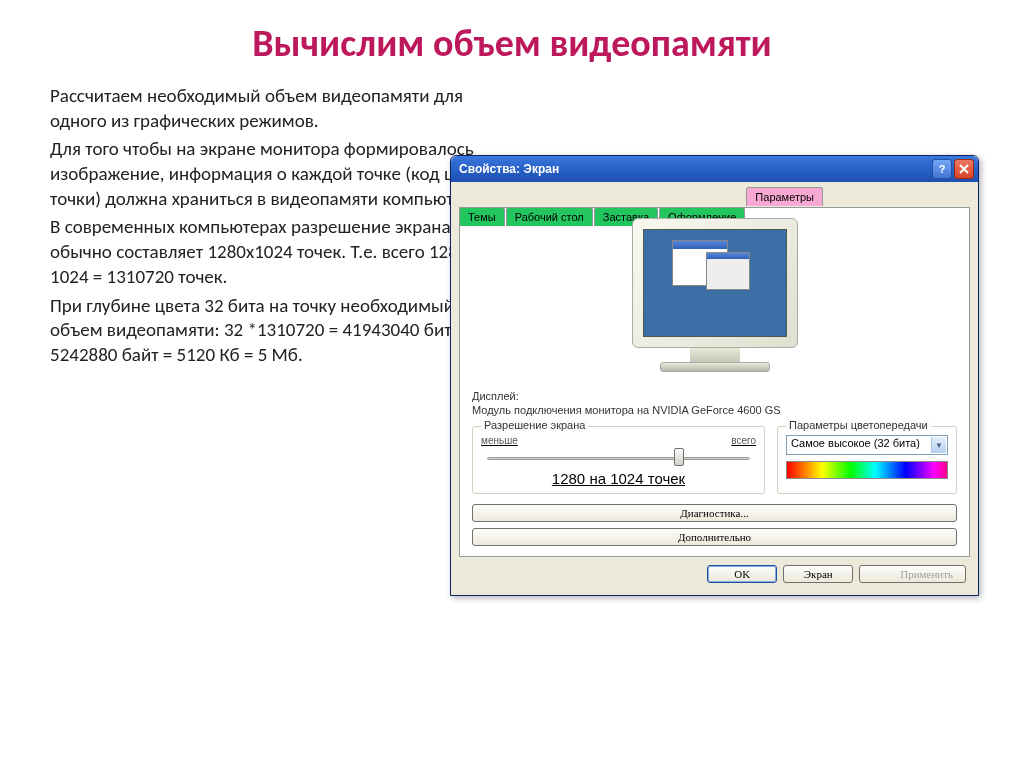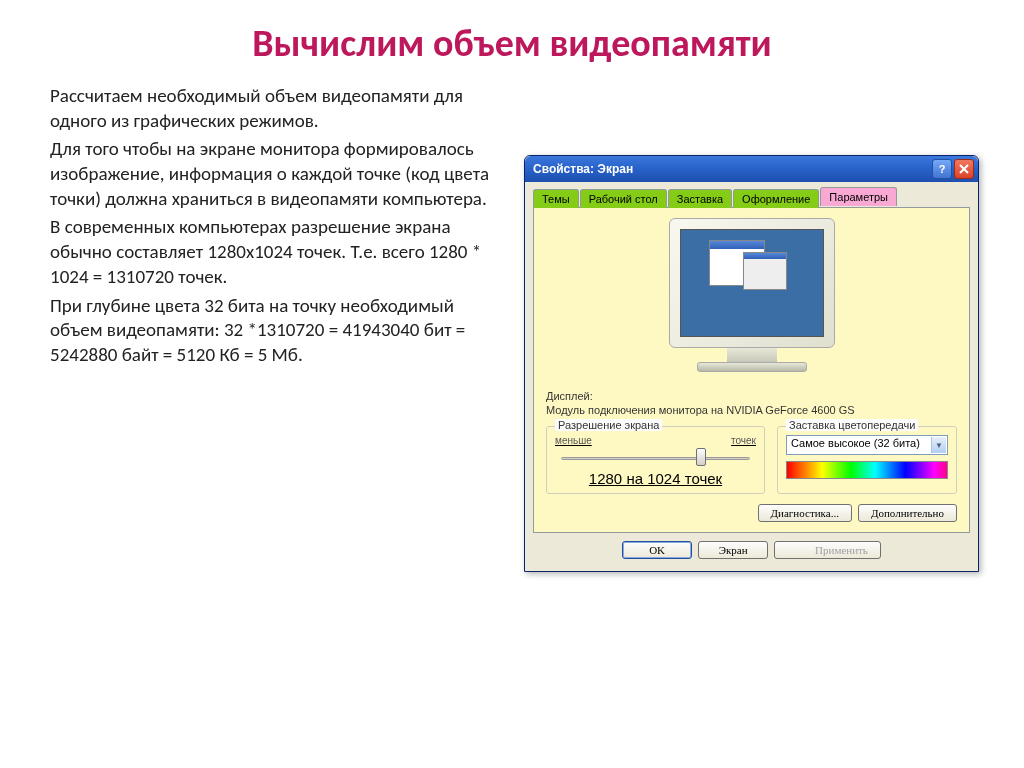--- a/index.html
+++ b/index.html
@@ -3,33 +3,33 @@
 <meta charset="utf-8">
 <style>
 * { margin: 0; padding: 0; box-sizing: border-box; }
 body { width: 1024px; height: 768px; background: #fff; font-family: Calibri, Arial, sans-serif; overflow: hidden; position: relative; }
 .slide { padding: 20px 50px; }
 .title { font-size: 38px; text-align: center; margin-bottom: 18px; color: #be185d; }
 .content { display: flex; gap: 20px; }
 .left { width: 440px; font-size: 19px; line-height: 1.3; color: #222; }
 .left p { margin-bottom: 4px; }
 
-.dialog { width: 455px; background: #ece9d8; border: 1px solid #0a246a; border-radius: 6px 6px 0 0; box-shadow: 2px 2px 6px rgba(0,0,0,0.3); position: absolute; right: 45px; top: 155px; font-family: Tahoma, sans-serif; font-size: 11px; }
+.dialog { width: 529px; background: #ece9d8; border: 1px solid #0a246a; border-radius: 6px 6px 0 0; box-shadow: 2px 2px 6px rgba(0,0,0,0.3); position: absolute; right: 45px; top: 155px; font-family: Tahoma, sans-serif; font-size: 11px; }
 .titlebar { background: linear-gradient(to bottom, #3b77dd 0%, #2862c8 50%, #1d4fb0 100%); height: 26px; border-radius: 6px 6px 0 0; display: flex; align-items: center; padding: 0 4px 0 8px; color: #fff; font-weight: bold; font-size: 12px; }
 .titlebar-text { flex: 1; }
 .titlebar-btns { display: flex; gap: 2px; }
 .titlebar-btn { width: 20px; height: 20px; border-radius: 3px; display: flex; align-items: center; justify-content: center; font-size: 11px; font-weight: bold; }
 .help-btn { background: linear-gradient(to bottom, #76a8f8, #4074d0); border: 1px solid #2050a0; color: #fff; }
 .close-btn { background: linear-gradient(to bottom, #f07860, #d8432a); border: 1px solid #a02810; color: #fff; }
 
 .tabs { display: flex; padding: 6px 8px 0 8px; background: #ece9d8; }
-.tab { padding: 3px 8px; background: #84cc16; border: 1px solid #919b9c; border-bottom: none; border-radius: 3px 3px 0 0; margin-right: 1px; font-size: 11px; cursor: pointer; position: relative; top: 1px; }
+.tab { padding: 3px 8px; background: #22c55e; border: 1px solid #919b9c; border-bottom: none; border-radius: 3px 3px 0 0; margin-right: 1px; font-size: 11px; cursor: pointer; position: relative; top: 19px; }
 .tab.active { background: #f9a8d4; z-index: 2; top: -1px; }
 
-.panel { background: #fef9c3; margin: 0 8px 8px 8px; border: 1px solid #919b9c; padding: 10px 12px; }
+.panel { background: #ffffff; margin: 0 8px 8px 8px; border: 1px solid #919b9c; padding: 10px 12px; }
 
 .monitor-preview { display: flex; justify-content: center; margin-bottom: 12px; }
 .monitor { width: 190px; height: 160px; position: relative; }
 .monitor-frame { width: 166px; height: 130px; background: linear-gradient(135deg, #f8f8f0, #e0e0d0); border: 1px solid #aaa; border-radius: 6px; padding: 10px; position: relative; margin: 0 auto; }
 .monitor-screen { width: 100%; height: 100%; background: #3a6ea5; border: 1px solid #555; position: relative; overflow: hidden; }
 .mini-window { position: absolute; background: #fff; border: 1px solid #888; }
 .mini1 { top: 10px; left: 28px; width: 56px; height: 46px; }
 .mini1-top { height: 8px; background: linear-gradient(to bottom,#5688d8,#3060b8); }
 .mini2 { top: 22px; left: 62px; width: 44px; height: 38px; background: #eee; }
 .mini2-top { height: 6px; background: linear-gradient(to bottom,#5688d8,#3060b8); }
@@ -52,26 +52,26 @@
 .res-value { text-align: center; font-size: 15px; margin-top: 2px; }
 
 .combo { width: 100%; background: #fff; border: 1px solid #7f9db9; padding: 2px 18px 6px 4px; font-size: 11px; position: relative; height: 20px; display: flex; align-items: center; }
 .combo-arrow { position: absolute; right: 1px; top: 1px; bottom: 1px; width: 15px; background: linear-gradient(to bottom, #e7f0fb, #b3cef0); border-left: 1px solid #abc1de; display: flex; align-items: center; justify-content: center; font-size: 8px; color: #4d6185; }
 
 .rainbow { height: 18px; margin-top: 6px; background: linear-gradient(to right, 
   #ff0000 0%, #ff8800 12%, #ffff00 22%, #88ff00 30%, #00ff00 40%, #00ff88 48%, 
   #00ffff 55%, #0088ff 64%, #0000ff 74%, #8800ff 84%, #ff00ff 92%, #ff0088 100%); 
   border: 1px solid #888; }
 
-.btn-row { display: flex; justify-content: flex-end; gap: 6px; margin-top: 4px; }
+.btn-row { display: flex; justify-content: flex-end; gap: 6px; margin-top: 4px; flex-direction: column; }
 .xp-btn { background: linear-gradient(to bottom, #fdfdfd 0%, #ece9d8 100%); border: 1px solid #707070; border-radius: 3px; padding: 2px 12px; font-size: 11px; min-width: 70px; font-family: Tahoma; cursor: pointer; }
 .xp-btn.default { border: 1px solid #2050a0; box-shadow: inset 0 0 0 1px #88aadd; }
 .xp-btn:disabled { color: #a0a0a0; padding-left: 40px; }
 
-.bottom-btns { display: flex; justify-content: center; gap: 6px; padding: 0 12px 12px 12px; }
+.bottom-btns { display: flex; justify-content: flex-end; gap: 6px; padding: 0 12px 12px 12px; }
 </style>
 </head>
 <body>
 
 <div class="slide">
   <h1 class="title">Вычислим объем видеопамяти</h1>
   <div class="content">
     <div class="left">
       <p>Рассчитаем необходимый объем видеопамяти для одного из графических режимов.</p>
       <p>Для того чтобы на экране монитора формировалось изображение, информация о каждой точке (код цвета точки) должна храниться в видеопамяти компьютера.</p>
@@ -121,31 +121,31 @@
     </div>
 
     <div class="display-label">Дисплей:</div>
     <div class="display-value">Модуль подключения монитора на NVIDIA GeForce 4600 GS</div>
 
     <div class="controls-row">
       <div class="groupbox res-box">
         <span class="groupbox-title">Разрешение экрана</span>
         <div class="slider-labels">
           <span>меньше</span>
-          <span>точек</span>
+          <span>всего</span>
         </div>
         <div class="slider-track">
           <div class="slider-line"></div>
           <div class="slider-thumb"></div>
         </div>
         <div class="res-value">1280 на 1024 точек</div>
       </div>
 
       <div class="groupbox quality-box">
-        <span class="groupbox-title">Заставка цветопередачи</span>
+        <span class="groupbox-title">Параметры цветопередачи</span>
         <div class="combo">
           <span>Самое высокое (32 бита)</span>
           <span class="combo-arrow">▼</span>
         </div>
         <div class="rainbow"></div>
       </div>
     </div>
 
     <div class="btn-row">
       <button class="xp-btn">Диагностика...</button>

